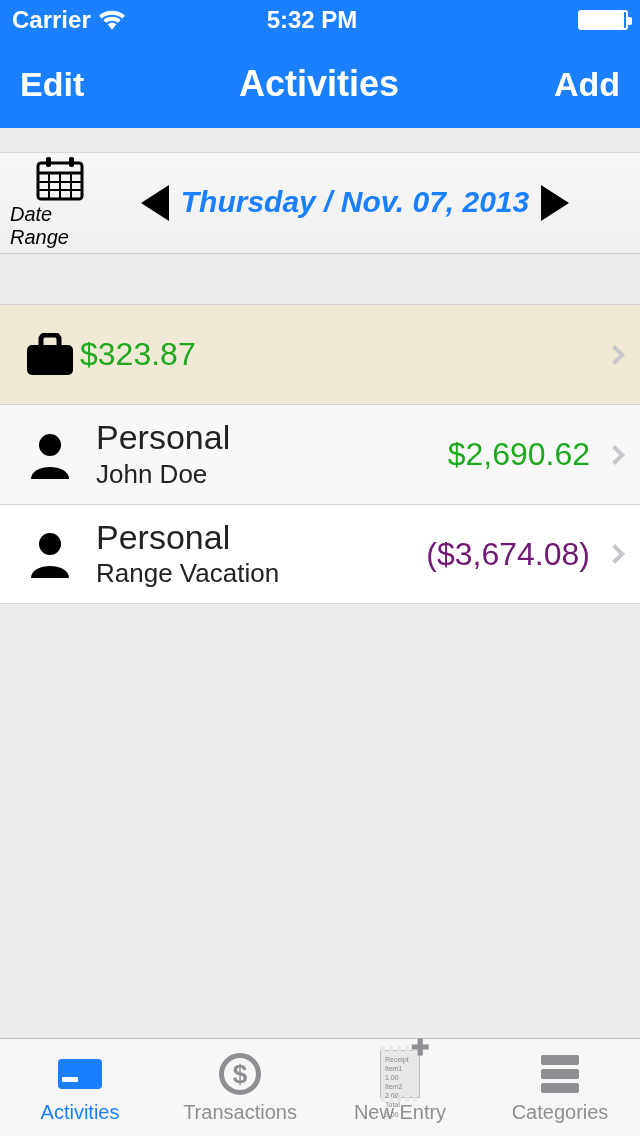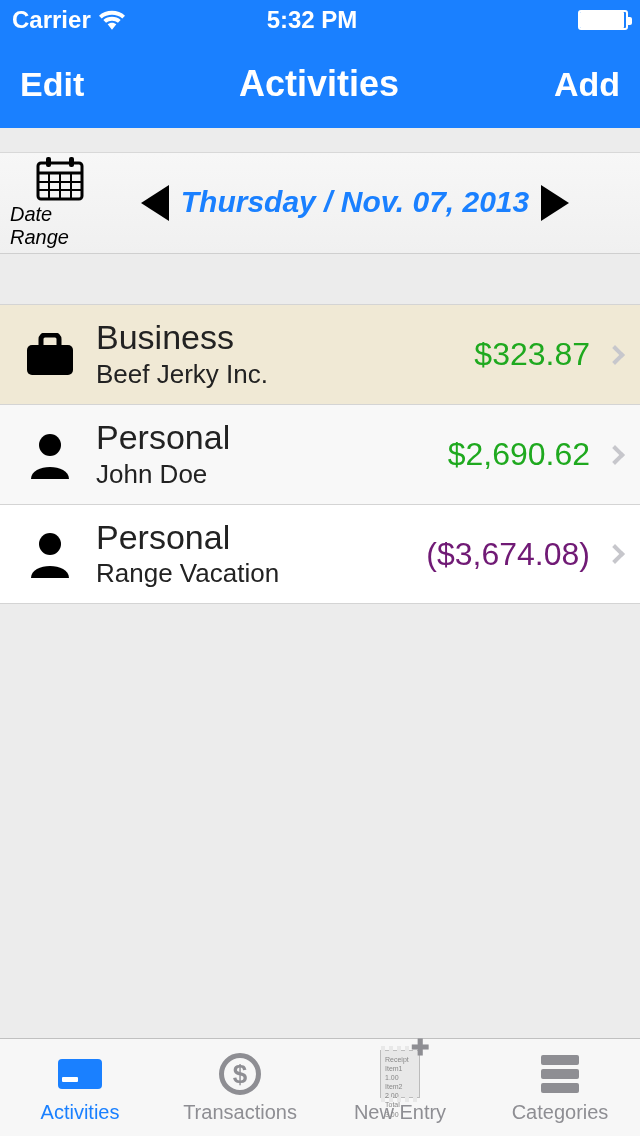--- a/index.html
+++ b/index.html
@@ -192,24 +192,20 @@
 </div>
 
 <div class="list">
   <div class="row selected">
     <div class="row-icon">
       <svg width="50" height="44" viewBox="0 0 50 44">
         <rect x="2" y="12" width="46" height="30" rx="5" fill="black"></rect>
         <path d="M16 12 V6 a4 4 0 0 1 4 -4 h10 a4 4 0 0 1 4 4 V12" fill="none" stroke="black" stroke-width="5"></path>
       </svg>
     </div>
-    <div class="row-text">
-      <div class="row-title">Business</div>
-      <div class="row-sub">Beef Jerky Inc.</div>
-    </div>
     <div class="row-amount amount-positive">$323.87</div>
     <div class="chevron"></div>
   </div>
 
   <div class="row alt">
     <div class="row-icon">
       <svg width="46" height="48" viewBox="0 0 46 48">
         <circle cx="23" cy="14" r="11" fill="black"></circle>
         <path d="M4 48 C4 32 42 32 42 48 Z" fill="black"></path>
       </svg>

